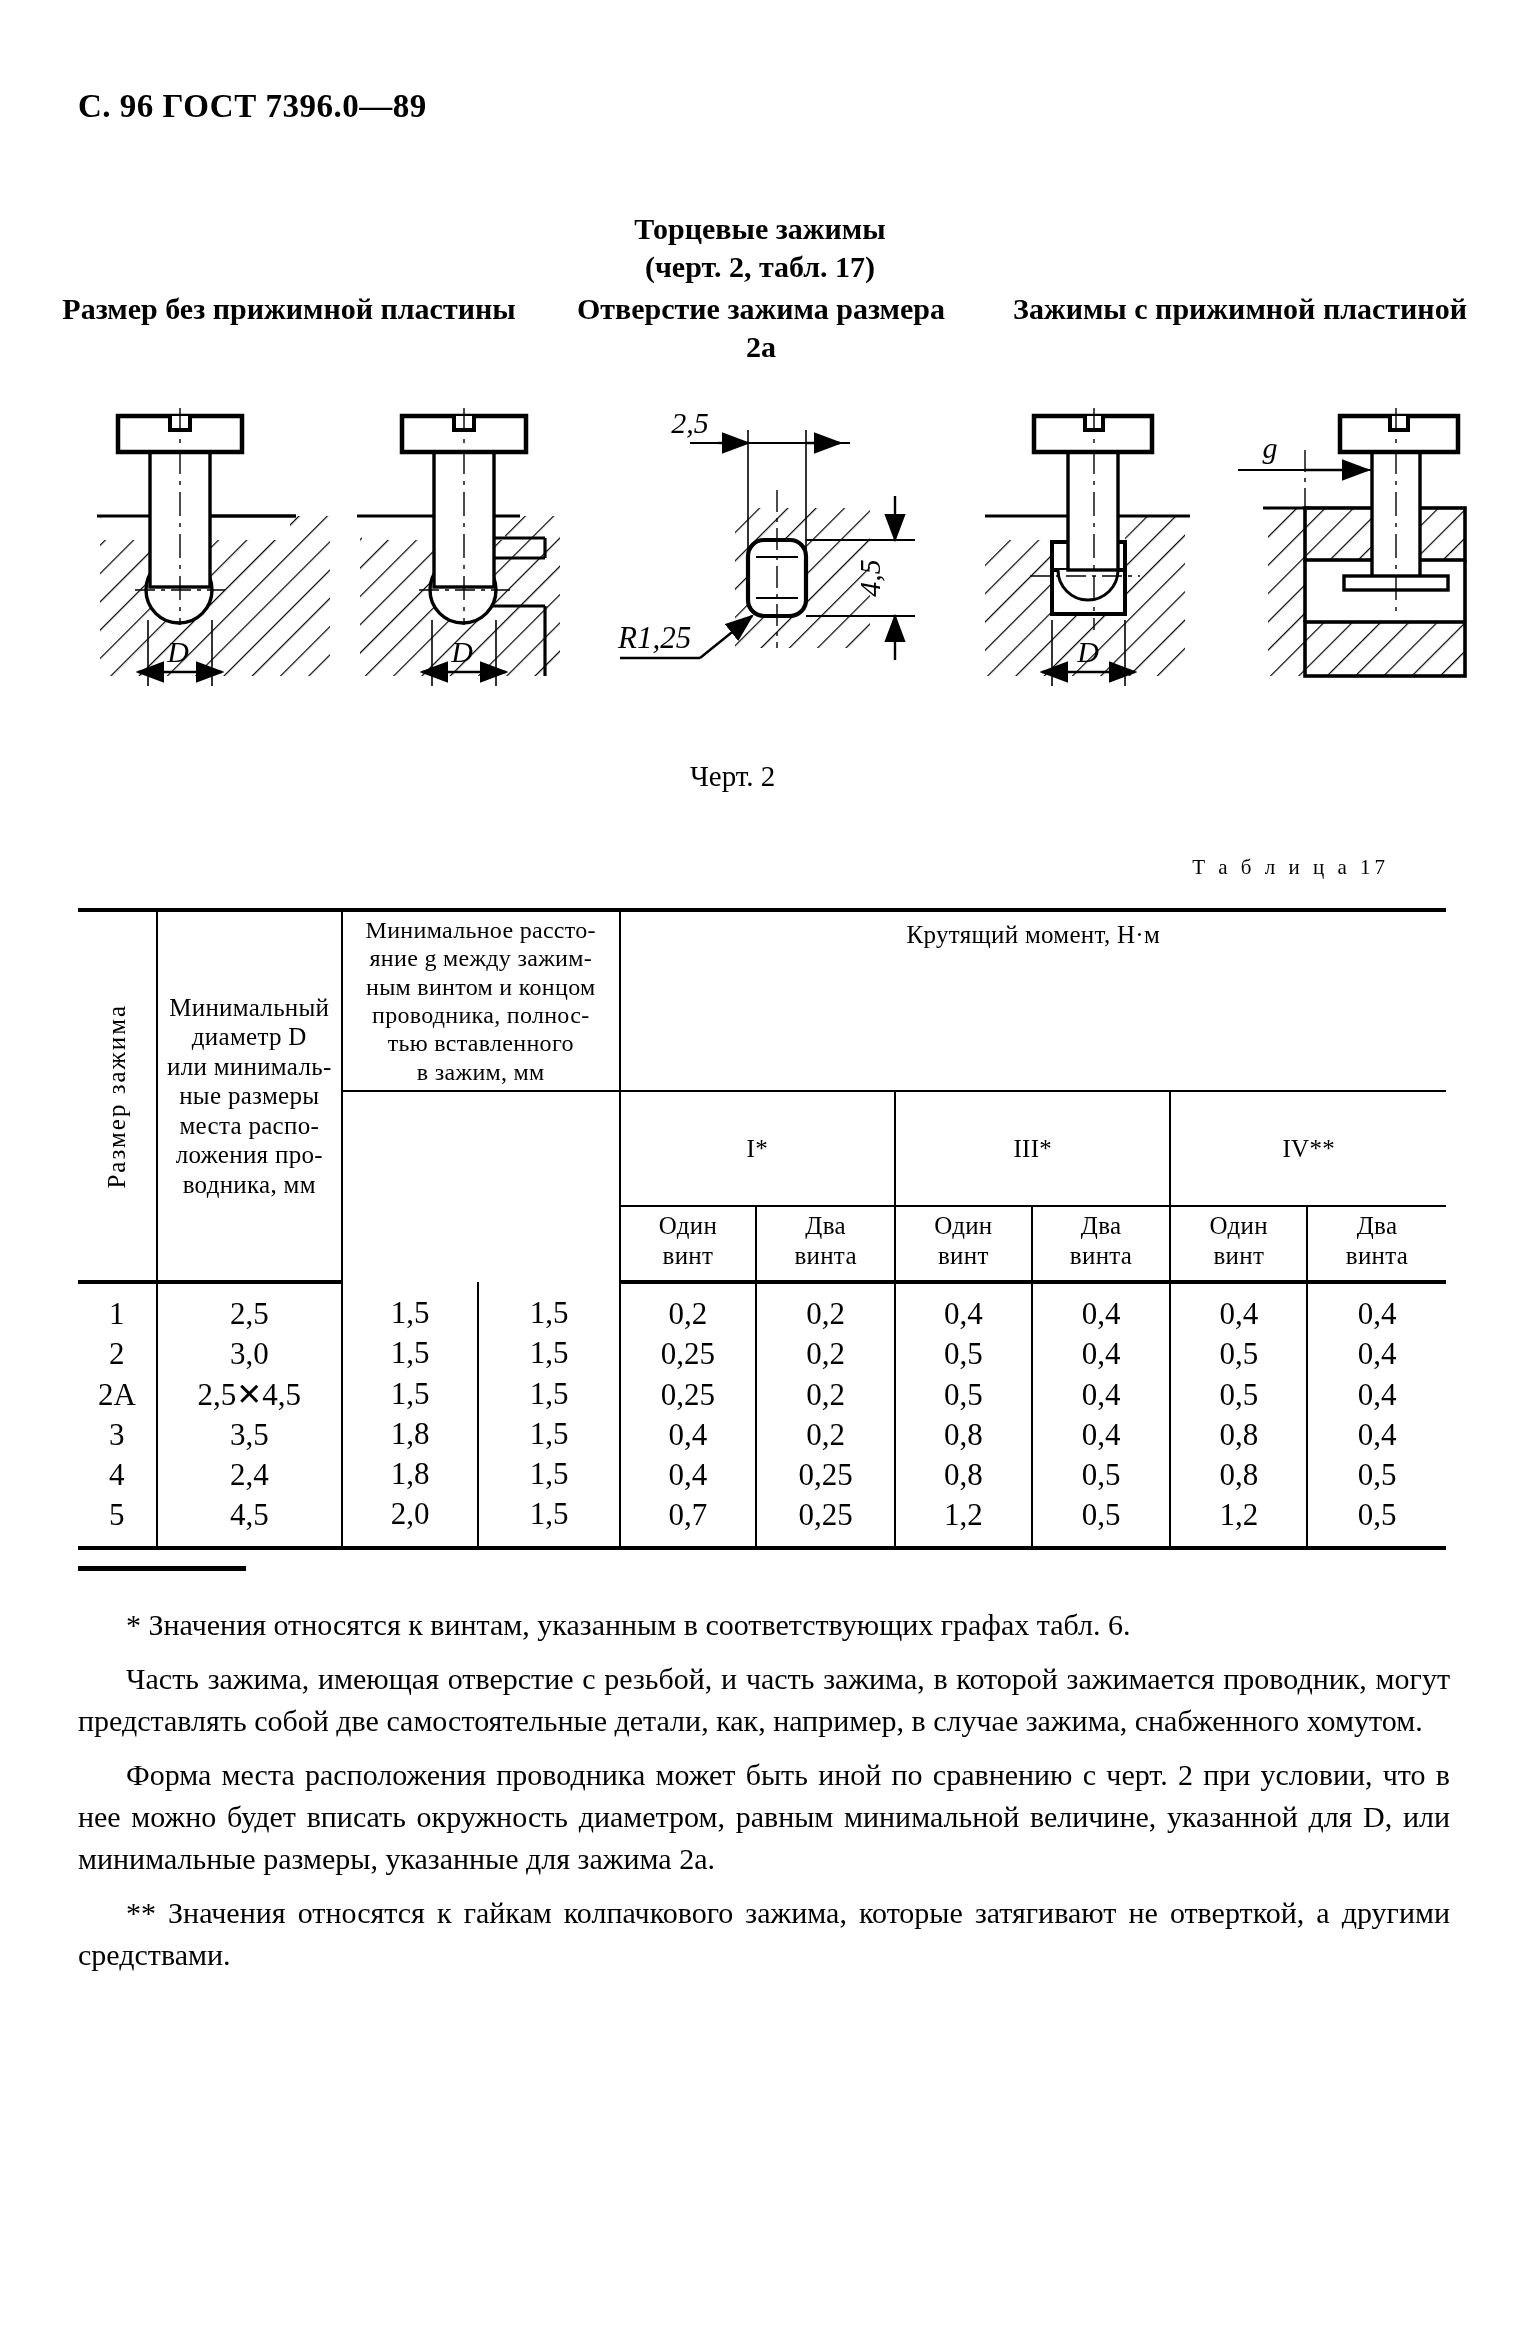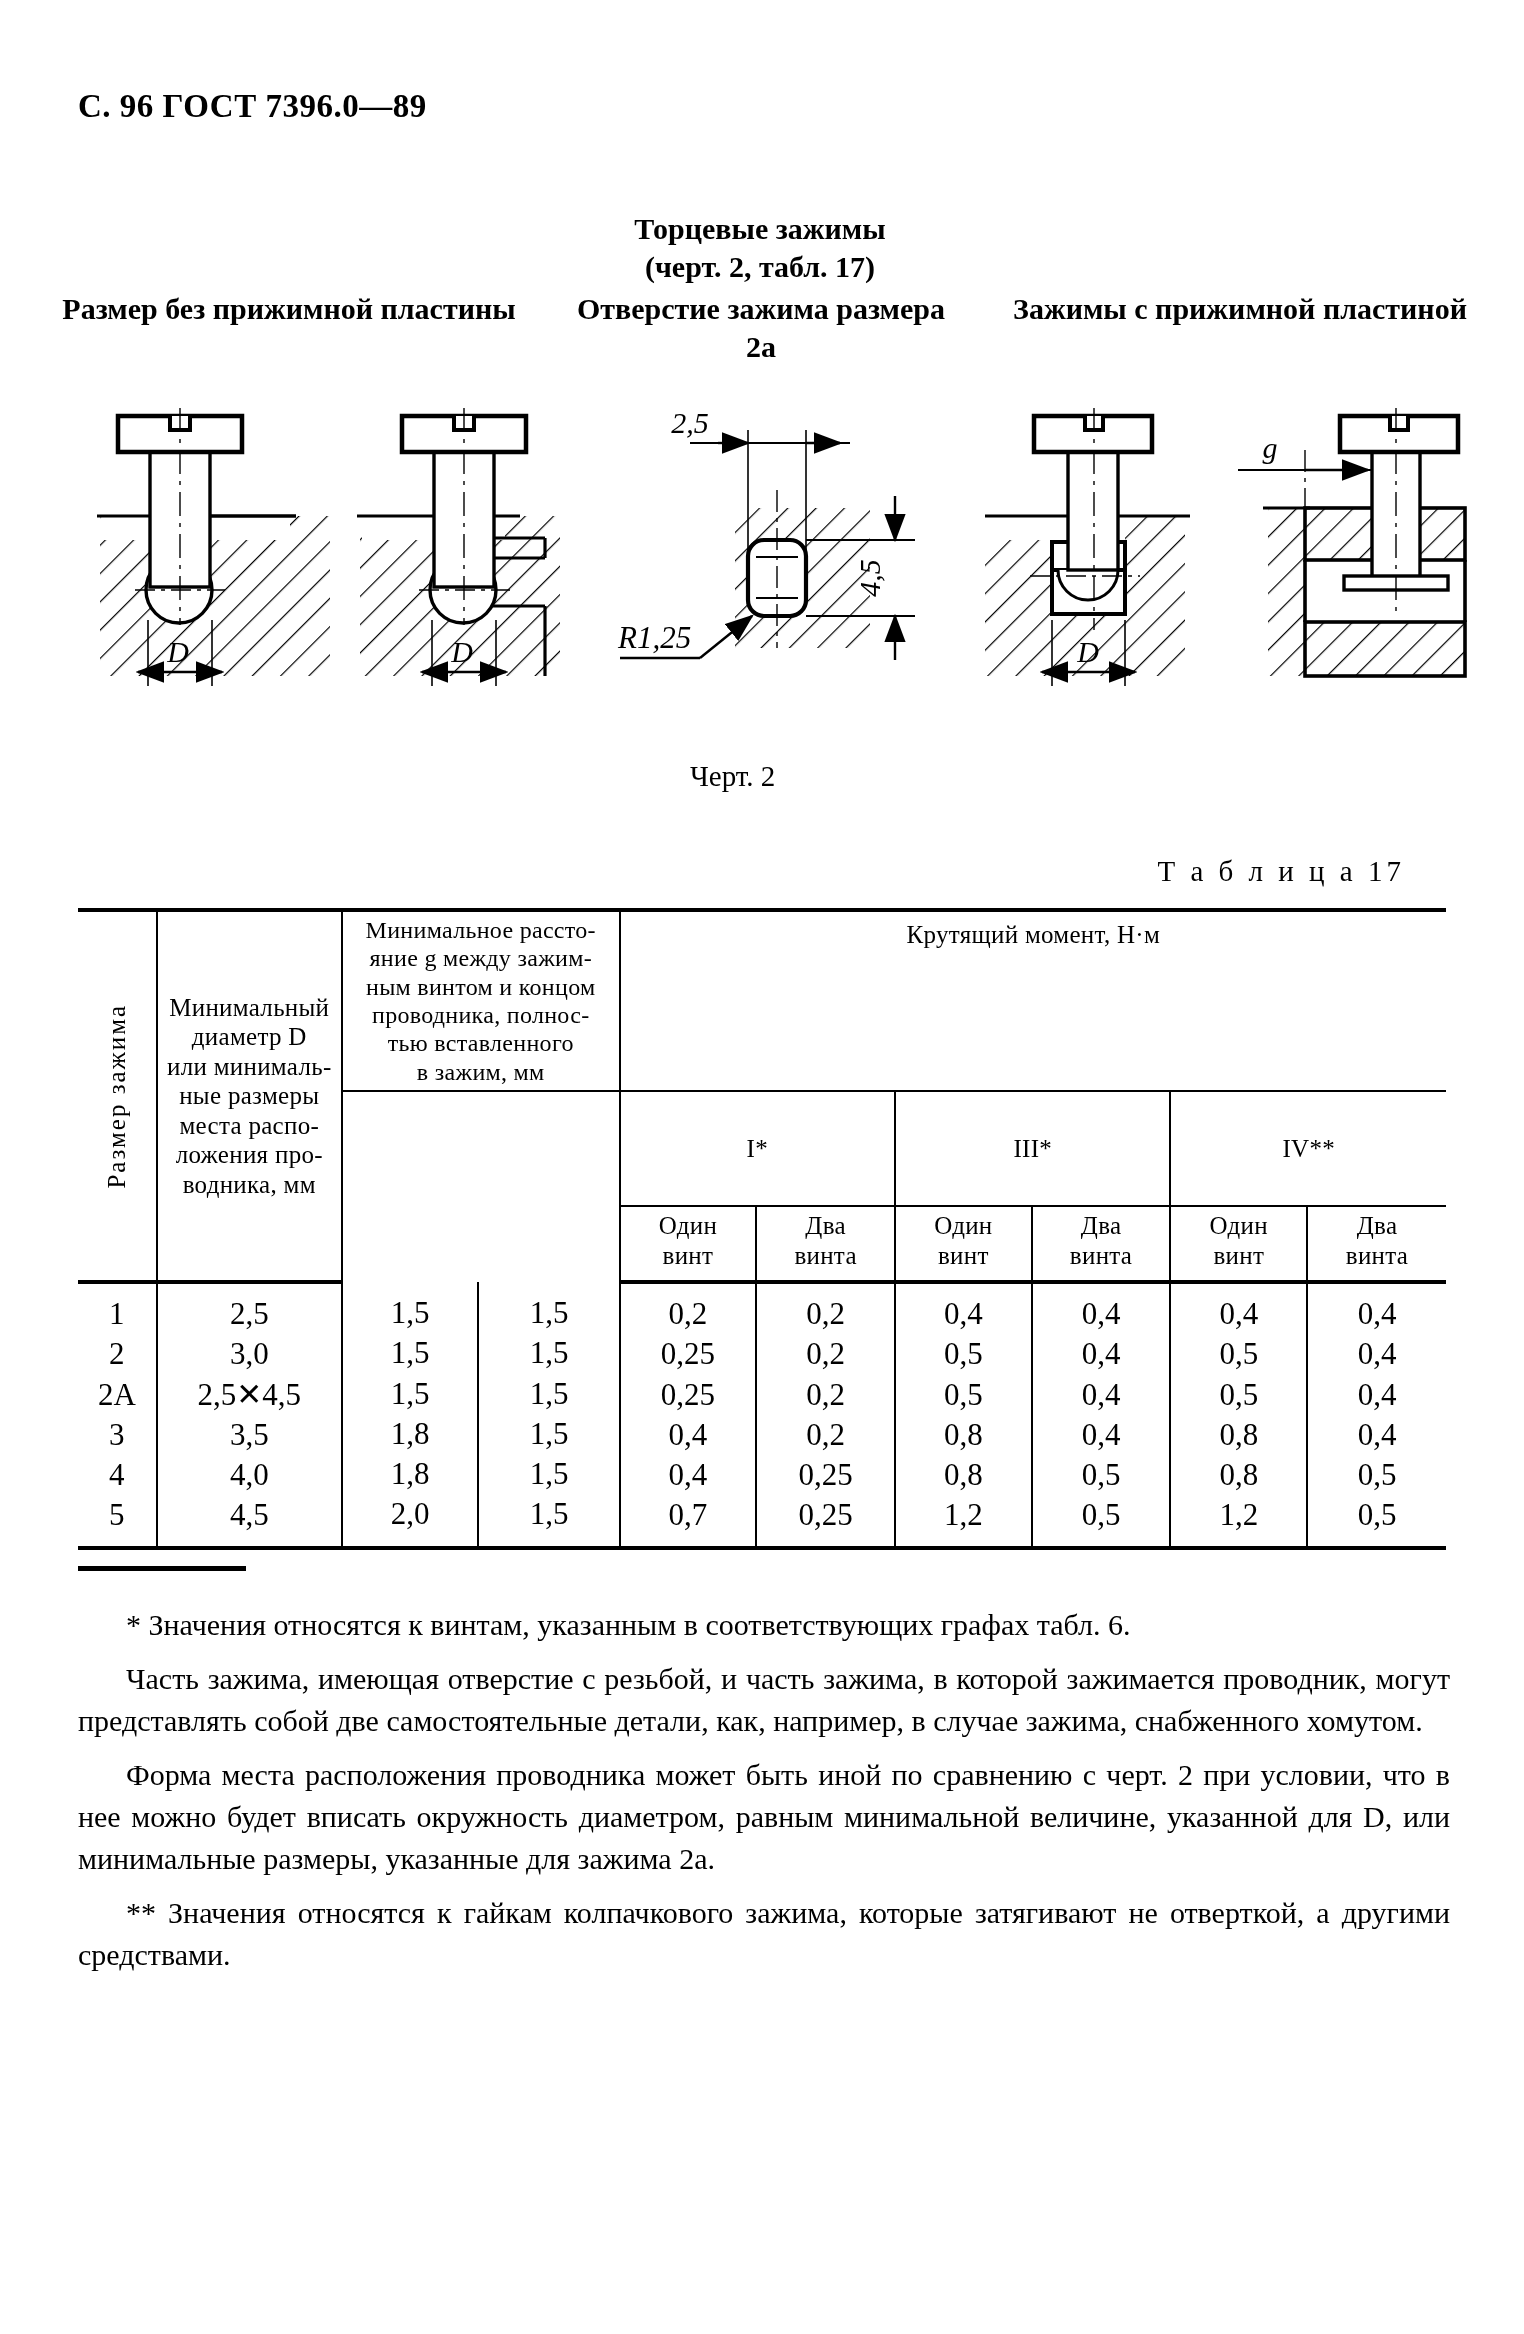--- a/index.html
+++ b/index.html
@@ -70,23 +70,23 @@
     position: absolute;
     left: 690px;
     top: 745px;
     font-size: 29px;
     margin-top: 15px;
   }
 
   
   .table-label {
     position: absolute;
-    right: 78px;
+    right: 94px;
     top: 855px;
-    font-size: 29px;
+    font-size: 21px;
     letter-spacing: 4px;
   }
 
   
   .tbl-wrap {
     position: absolute;
     left: 78px;
     top: 908px;
     width: 1368px;
   }
@@ -403,21 +403,21 @@
             <div>2А</div>
             <div>3</div>
             <div>4</div>
             <div>5</div>
           </td>
           <td class="datacell datacol bb-thick bl">
             <div>2,5</div>
             <div>3,0</div>
             <div>2,5✕4,5</div>
             <div>3,5</div>
-            <div>4,0</div>
+            <div>2,4</div>
             <div>4,5</div>
           </td>
           <td class="datacell datacol bb-thick bl">
             <div>1,5</div>
             <div>1,5</div>
             <div>1,5</div>
             <div>1,8</div>
             <div>1,8</div>
             <div>2,0</div>
           </td>

